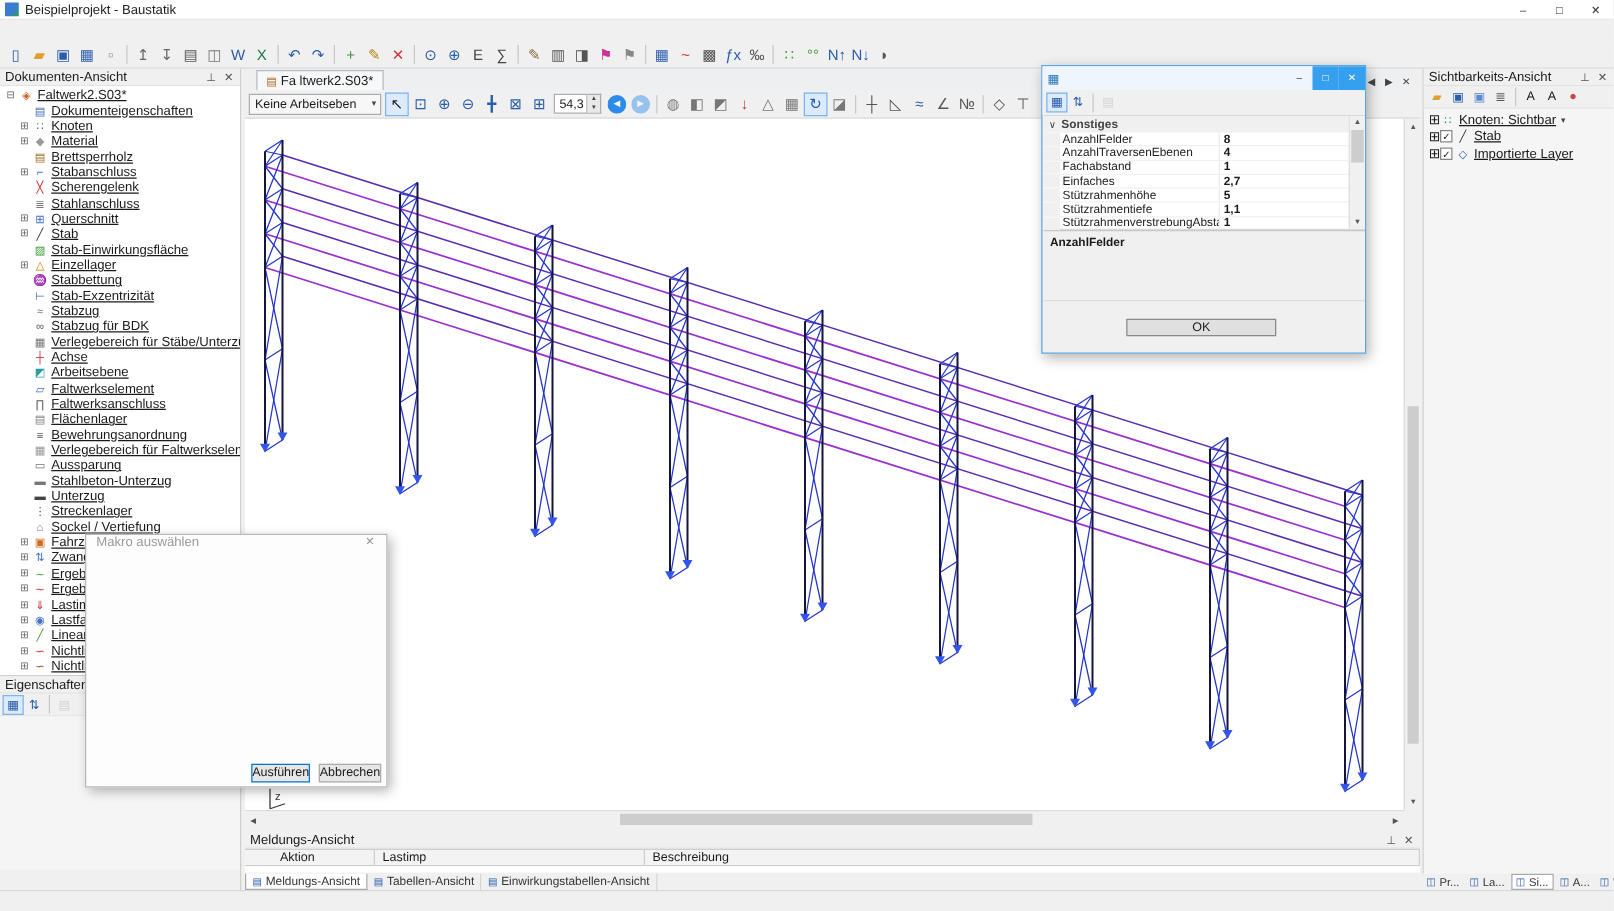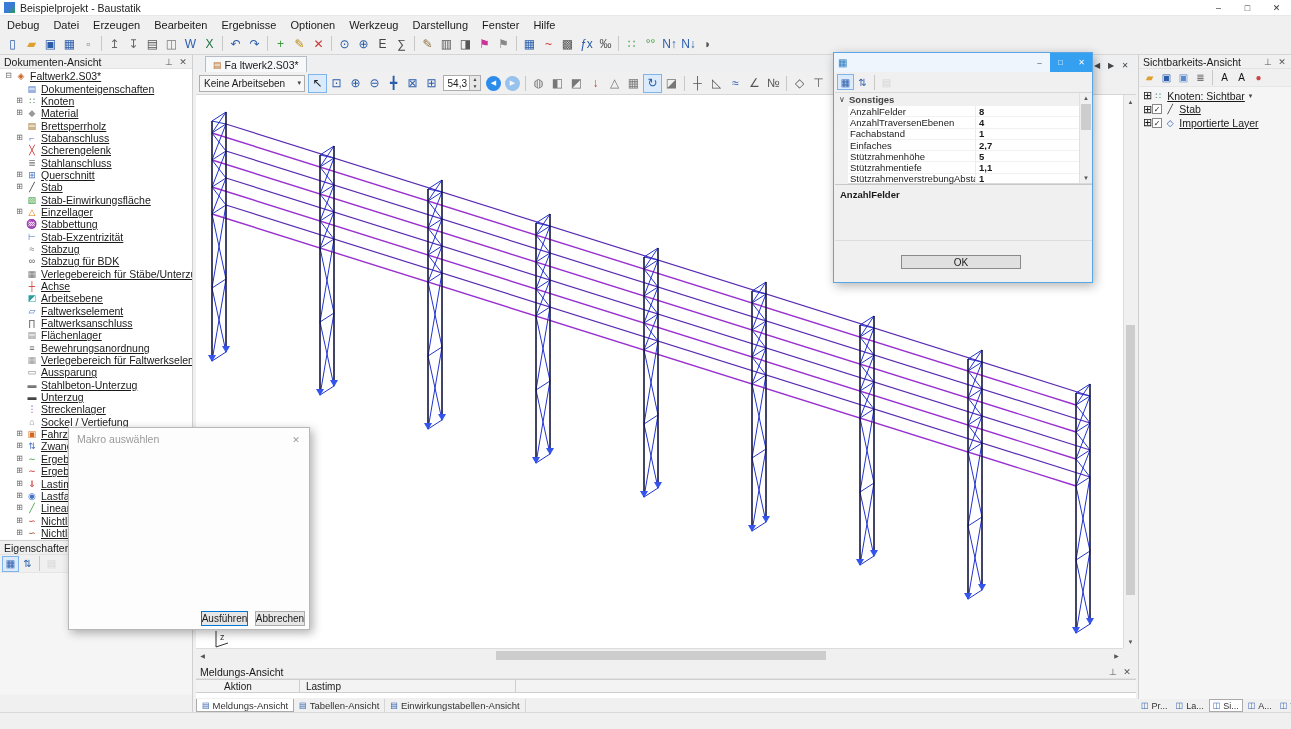--- a/index.html
+++ b/index.html
@@ -123,21 +123,21 @@
   .pd-scroll{position:absolute;right:0;top:0;width:13px;height:90px;background:#f0f0f0;border-left:1px solid #e0e0e0;}
   .pd-scroll .sarrow{position:absolute;left:0;width:12px;height:10px;}
   .pd-scroll .sarrow.bottom{bottom:0;}
   .pd-thumb{position:absolute;left:1px;top:11px;width:10px;height:26px;background:#cdcdcd;}
   .pd-desc{position:absolute;left:1px;top:131px;width:257px;height:57px;background:#f0f0f0;border-top:1px solid #c8c8c8;border-bottom:1px solid #dcdcdc;padding:3px 5px;}
   .pd-desc b{font-size:9.5px;}
   .pd-ok{position:absolute;left:67px;top:202px;width:120px;height:14px;background:#e0e0e0;border:1px solid #8a8a8a;font-size:10px;display:flex;align-items:center;justify-content:center;}
 
   
   #macro-dialog{position:absolute;left:68px;top:427px;width:242px;height:203px;background:#fdfdfd;border:1px solid #b8b8b8;box-shadow:3px 3px 9px rgba(0,0,0,.3);z-index:50;}
-  .mtitle{height:17px;display:flex;align-items:flex-end;padding-left:8px;font-size:10.5px;color:#9a9a9a;}
+  .mtitle{height:17px;display:flex;align-items:flex-start;padding-left:8px;font-size:10.5px;color:#9a9a9a;}
   .mclose{margin-left:auto;width:26px;text-align:center;color:#999;font-size:9px;}
   #macro-list-box{position:absolute;left:10px;top:33px;width:222px;height:141px;background:#fff;border:1px solid #8a8f94;overflow:hidden;padding-top:1px;}
   .mitem{height:12.5px;font-size:10.5px;padding-left:3px;display:flex;align-items:center;white-space:nowrap;}
   .mitem.sel{background:#0078d7;color:#fff;}
   .mbtn{position:absolute;height:15px;font-size:10px;display:flex;align-items:center;justify-content:center;background:#e6e6e6;border:1px solid #adadad;}
   #btn-run{left:132px;top:183px;width:47px;border-color:#0078d7;}
   #btn-cancel{left:186px;top:183px;width:50px;}
 </style>
 </head>
 <body>
@@ -147,32 +147,20 @@
   <div id="titlebar">
     <div class="appicon"></div>
     <div class="t">Beispielprojekt - Baustatik</div>
     <div class="wctl">
       <div class="wbtn">–</div>
       <div class="wbtn">□</div>
       <div class="wbtn">✕</div>
     </div>
   </div>
 
-  <div id="menubar">
-      <div class="menu-item">Debug</div>
-      <div class="menu-item">Datei</div>
-      <div class="menu-item">Erzeugen</div>
-      <div class="menu-item">Bearbeiten</div>
-      <div class="menu-item">Ergebnisse</div>
-      <div class="menu-item">Optionen</div>
-      <div class="menu-item">Werkzeug</div>
-      <div class="menu-item">Darstellung</div>
-      <div class="menu-item">Fenster</div>
-      <div class="menu-item">Hilfe</div>
-    </div>
   <div id="main-toolbar">
       <div class="tbi" style="color: rgb(42, 92, 170);">▯</div>
       <div class="tbi" style="color: rgb(224, 160, 48);">▰</div>
       <div class="tbi" style="color: rgb(42, 92, 170);">▣</div>
       <div class="tbi" style="color: rgb(42, 92, 170);">▦</div>
       <div class="tbi" style="color: rgb(136, 136, 136);">▫</div>
       <div class="tb-sep"></div>
       <div class="tbi" style="color: rgb(102, 102, 102);">↥</div>
       <div class="tbi" style="color: rgb(102, 102, 102);">↧</div>
       <div class="tbi" style="color: rgb(85, 85, 85);">▤</div>
@@ -726,20 +714,21 @@
   <div id="msg-panel">
     <div class="phead">
       <span>Meldungs-Ansicht</span>
       <span class="sp"></span>
       <span class="hicon">⊥</span>
       <span class="hicon">✕</span>
     </div>
     <div class="mcols">
         <div class="mcol first" style="width: 104px;">Aktion</div>
         <div class="mcol" style="width: 216px;">Lastimp</div>
+        <div class="mcol" style="flex: 1 1 0%;">Beschreibung</div>
       </div>
     <div class="mbody"></div>
   </div>
 
   <div id="bottom-tabs">
       <div class="btab active">
         <span class="bticon">▤</span>
         <span>Meldungs-Ansicht</span>
       </div>
       <div class="btab">

